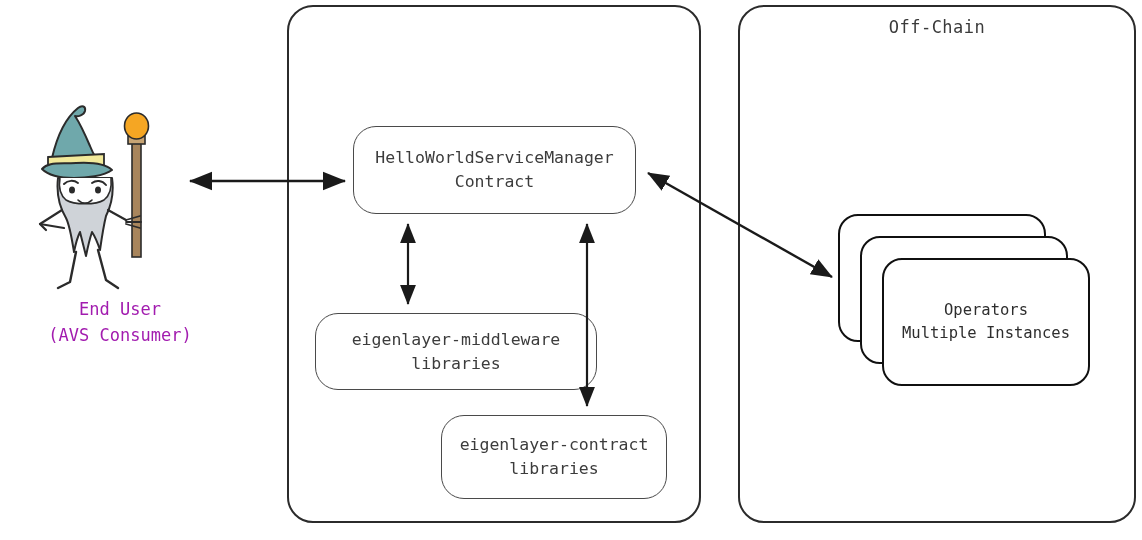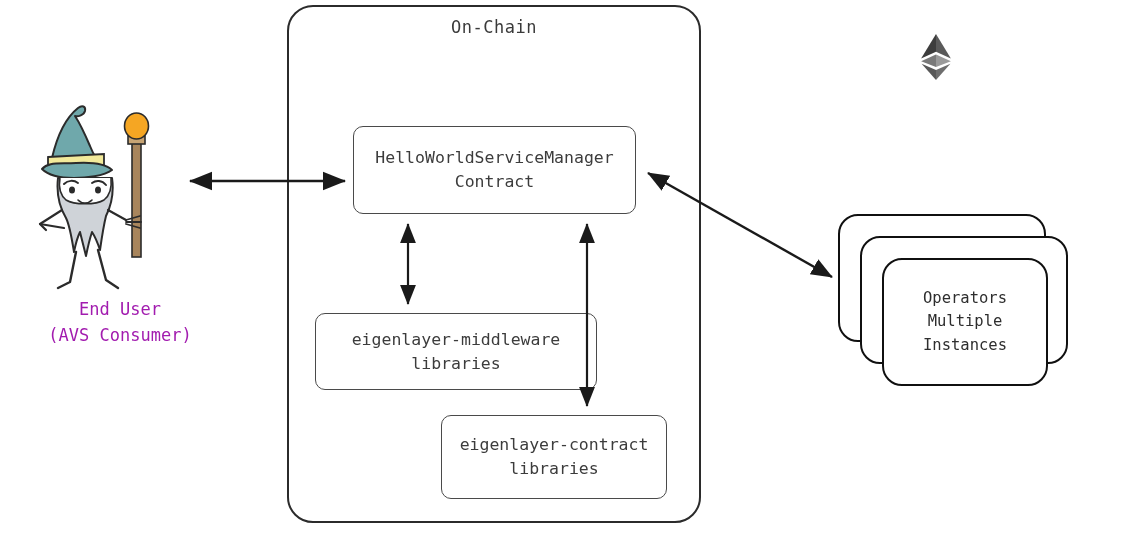--- a/index.html
+++ b/index.html
@@ -40,21 +40,21 @@
     color: #3a3a3a;
     letter-spacing: 0.5px;
     white-space: nowrap;
   }
 
   
   .node {
     position: absolute;
     box-sizing: border-box;
     border: 1.6px solid #4a4a4a;
-    border-radius: 10px;
+    border-radius: 23px;
     background: #ffffff;
     display: flex;
     align-items: center;
     justify-content: center;
     text-align: center;
     font-size: 16.5px;
     line-height: 1.45;
     color: #3c3c3c;
     white-space: pre-line;
   }
@@ -73,21 +73,21 @@
   .op-card {
     position: absolute;
     box-sizing: border-box;
     background: #ffffff;
     border: 2px solid #101010;
     border-radius: 20px;
   }
   .op-card.back   { left: 0px;  top: 0px;  width: 208px; height: 128px; }
   .op-card.middle { left: 22px; top: 22px; width: 208px; height: 128px; }
   .op-card.front  {
-    left: 44px; top: 44px; width: 166px; height: 128px;
+    left: 44px; top: 44px; width: 208px; height: 128px;
     border-width: 2.6px;
     display: flex;
     align-items: center;
     justify-content: center;
     text-align: center;
     font-size: 15.5px;
     line-height: 1.5;
     color: #2e2e2e;
     white-space: pre-line;
   }
@@ -131,32 +131,35 @@
     width: 34px;
     height: 48px;
   }
 </style>
 </head>
 <body>
 
 <div id="canvas">
 
   <div class="panel" id="panel-onchain">
-    <div class="panel-title">On-Chain</div>
 
     <svg id="eth-logo" viewBox="0 0 34 50">
       <polygon points="17,1 17,19.5 32.5,26.5" fill="#5a5a5a"></polygon>
       <polygon points="17,1 1.5,26.5 17,19.5" fill="#3d3d3d"></polygon>
       <polygon points="17,22.5 17,35.5 32.5,29.5" fill="#9a9a9a"></polygon>
       <polygon points="17,22.5 1.5,29.5 17,35.5" fill="#7a7a7a"></polygon>
       <polygon points="17,38.5 17,49 32,32" fill="#6e6e6e"></polygon>
       <polygon points="17,38.5 2,32 17,49" fill="#585858"></polygon>
     </svg>
   </div>
 
+  <div class="panel" id="panel-offchain">
+    <div class="panel-title">Off-Chain</div>
+
+  </div>
 
   <div class="node" id="node-service-manager">HelloWorldServiceManager
 Contract</div>
 
   <div class="node" id="node-middleware">eigenlayer-middleware
 libraries</div>
 
   <div class="node" id="node-contracts">eigenlayer-contract
 libraries</div>
 

